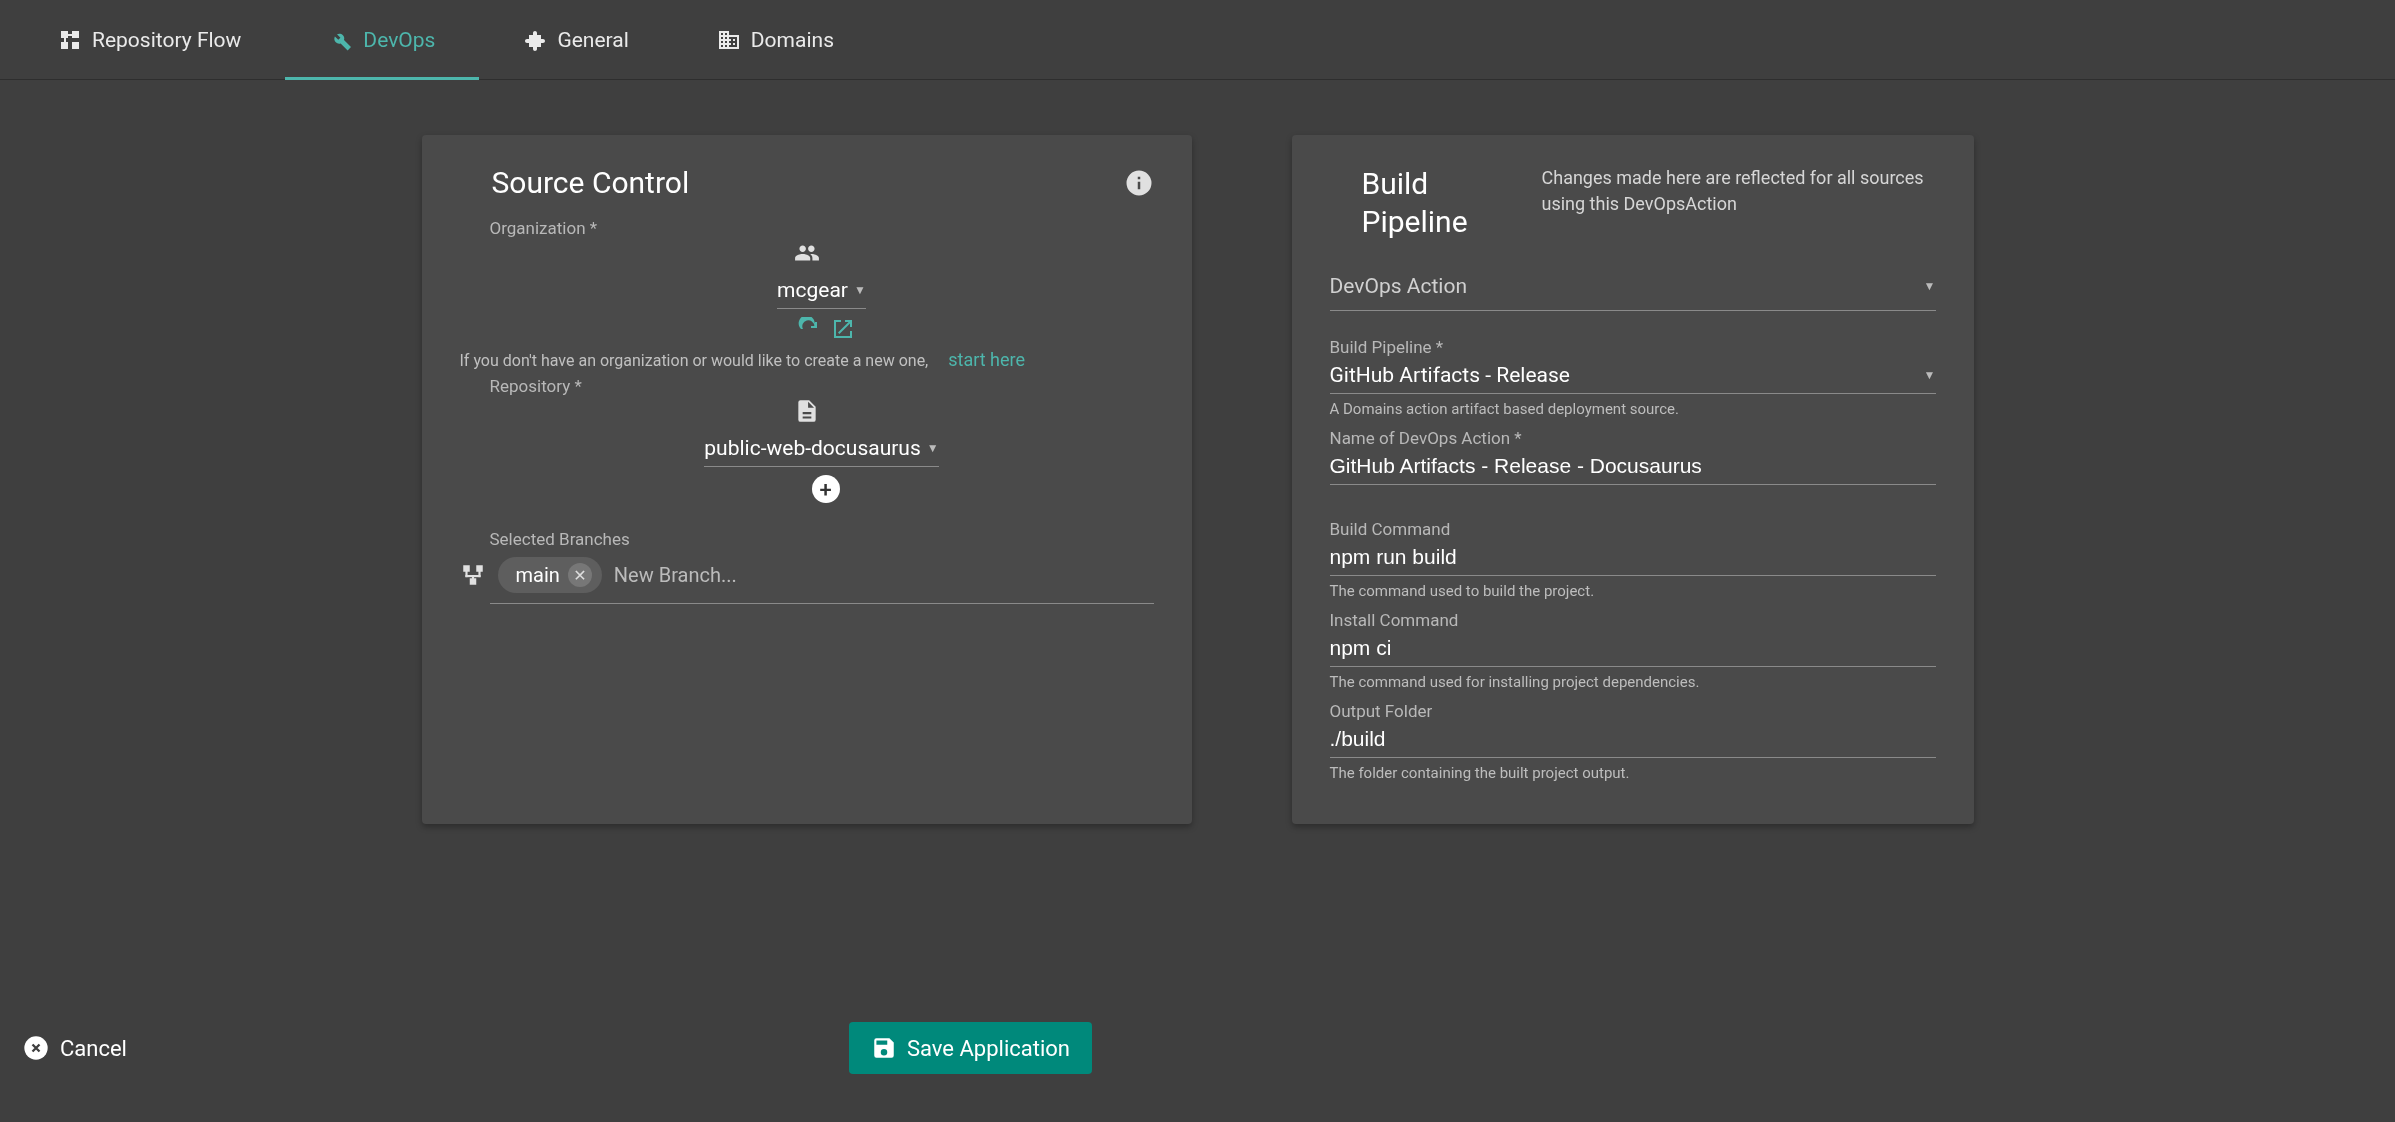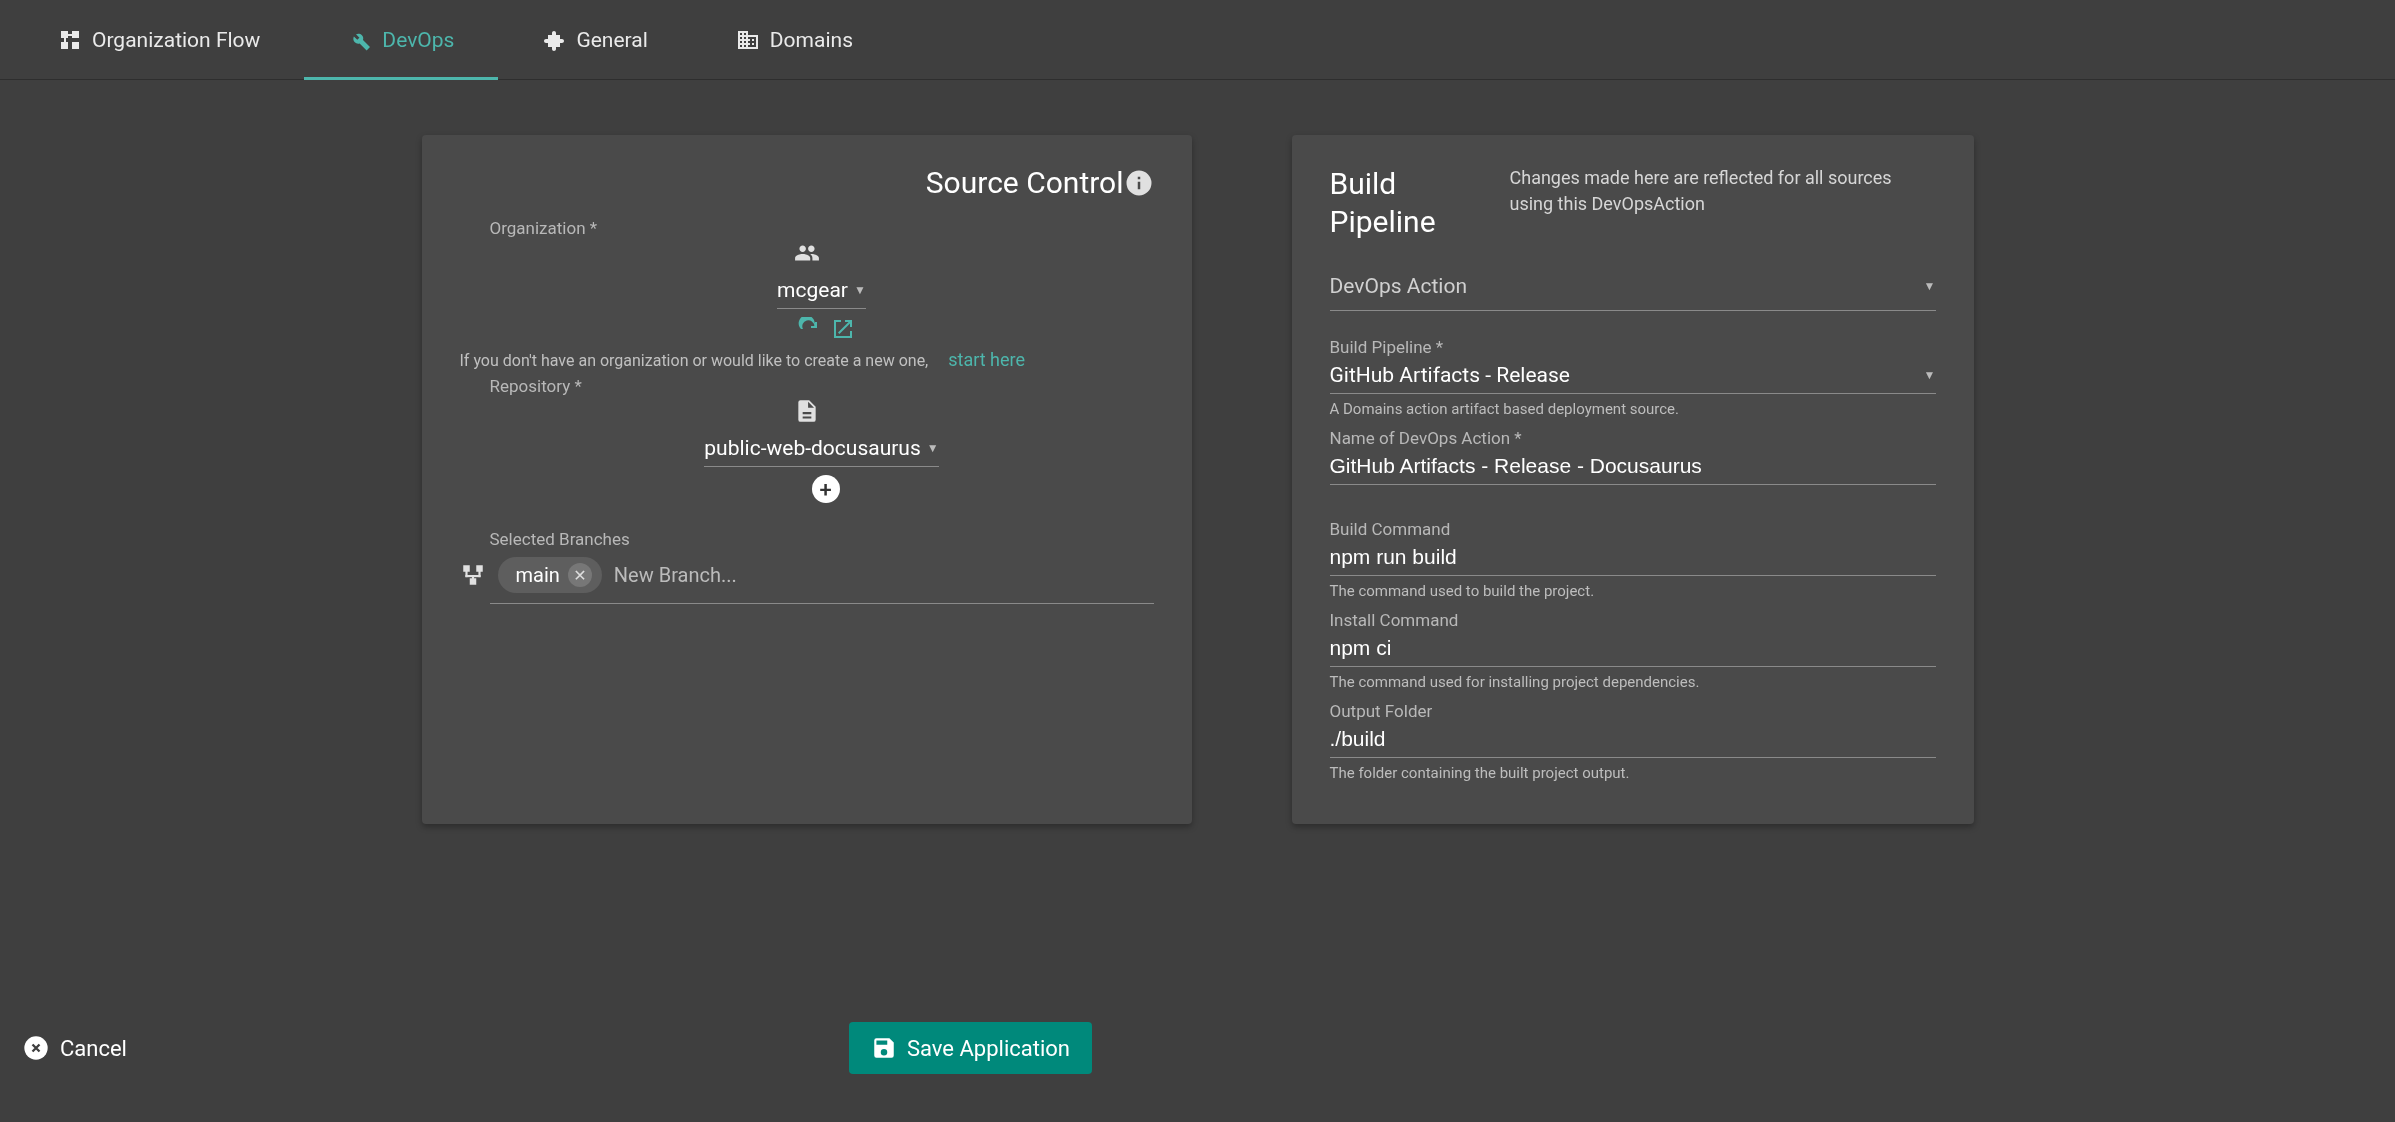--- a/index.html
+++ b/index.html
@@ -61,21 +61,21 @@
     padding-top:55px;
   }
   .card{
     background:var(--bg-card);
     border-radius:4px;
     padding:30px 38px 38px 38px;
     box-shadow:0 3px 6px rgba(0,0,0,0.3);
   }
   .card-left{width:770px;}
   .card-right{width:682px;}
-  .card-header{display:flex;align-items:center;justify-content:flex-end;margin-bottom:18px;}
+  .card-header{display:flex;align-items:center;justify-content:space-between;margin-bottom:18px;margin-left:32px;}
   .card-title{font-size:30px;font-weight:400;}
   .card-right .card-header{align-items:flex-start;}
   .card-right .card-title{width:180px;line-height:1.25;}
   .card-subtitle{font-size:18px;color:#d6d6d6;line-height:1.45;flex:1;}
   .field{margin-top:10px;margin-bottom:4px;}
   .field-label{font-size:17px;color:var(--text-dim);margin-bottom:2px;display:block;}
   .field-row{display:flex;align-items:center;gap:8px;flex-direction:column;}
   .field-control{
     flex:1;
     display:flex;
@@ -136,21 +136,21 @@
     <span class="icon">
       <svg width="24" height="24" viewBox="0 0 24 24" fill="#eaeaea">
           <rect x="3" y="3" width="7" height="7"></rect>
           <rect x="14" y="3" width="7" height="7"></rect>
           <rect x="3" y="14" width="7" height="7"></rect>
           <rect x="14" y="14" width="7" height="7"></rect>
           <rect x="9" y="6" width="6" height="2"></rect>
           <rect x="6" y="9" width="2" height="6"></rect>
         </svg>
     </span>
-    <span>Organization Flow</span>
+    <span>Repository Flow</span>
   </div>
   <div class="tab active">
     <span class="icon">
       <svg width="24" height="24" viewBox="0 0 24 24" fill="#4db6ac">
           <path d="M22 19l-7-7c.6-1.6.2-3.5-1.1-4.8-1.6-1.6-4-1.9-5.9-.9l3.4 3.4-2.1 2.1L5.9 8.4c-1 1.9-.7 4.3.9 5.9 1.3 1.3 3.2 1.7 4.8 1.1l7 7 3.4-3.4z"></path>
         </svg>
     </span>
     <span>DevOps</span>
   </div>
   <div class="tab">

